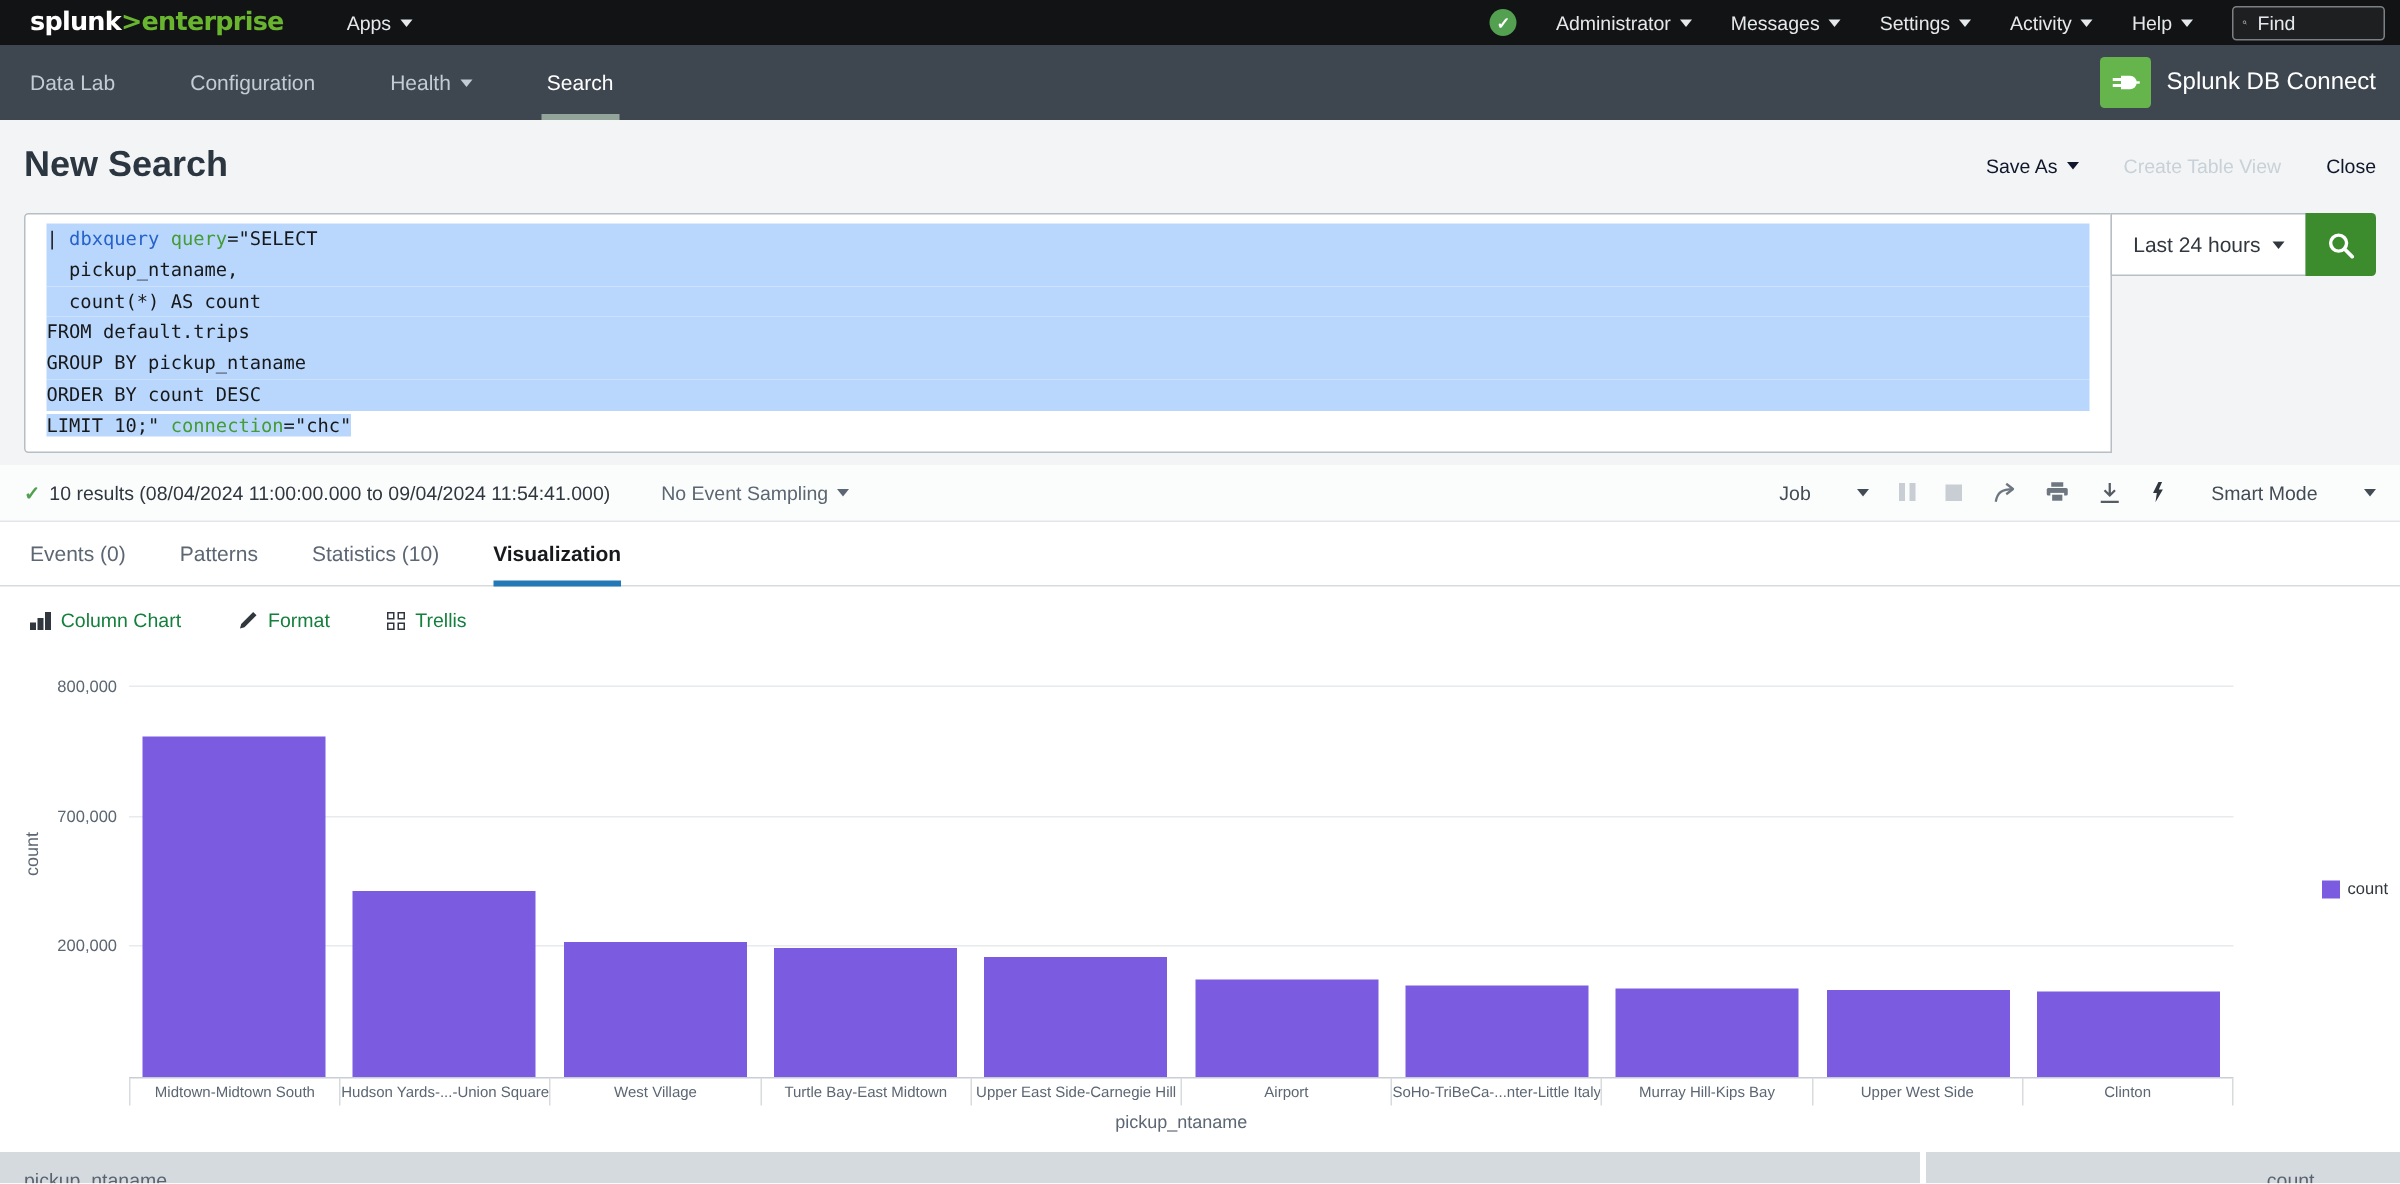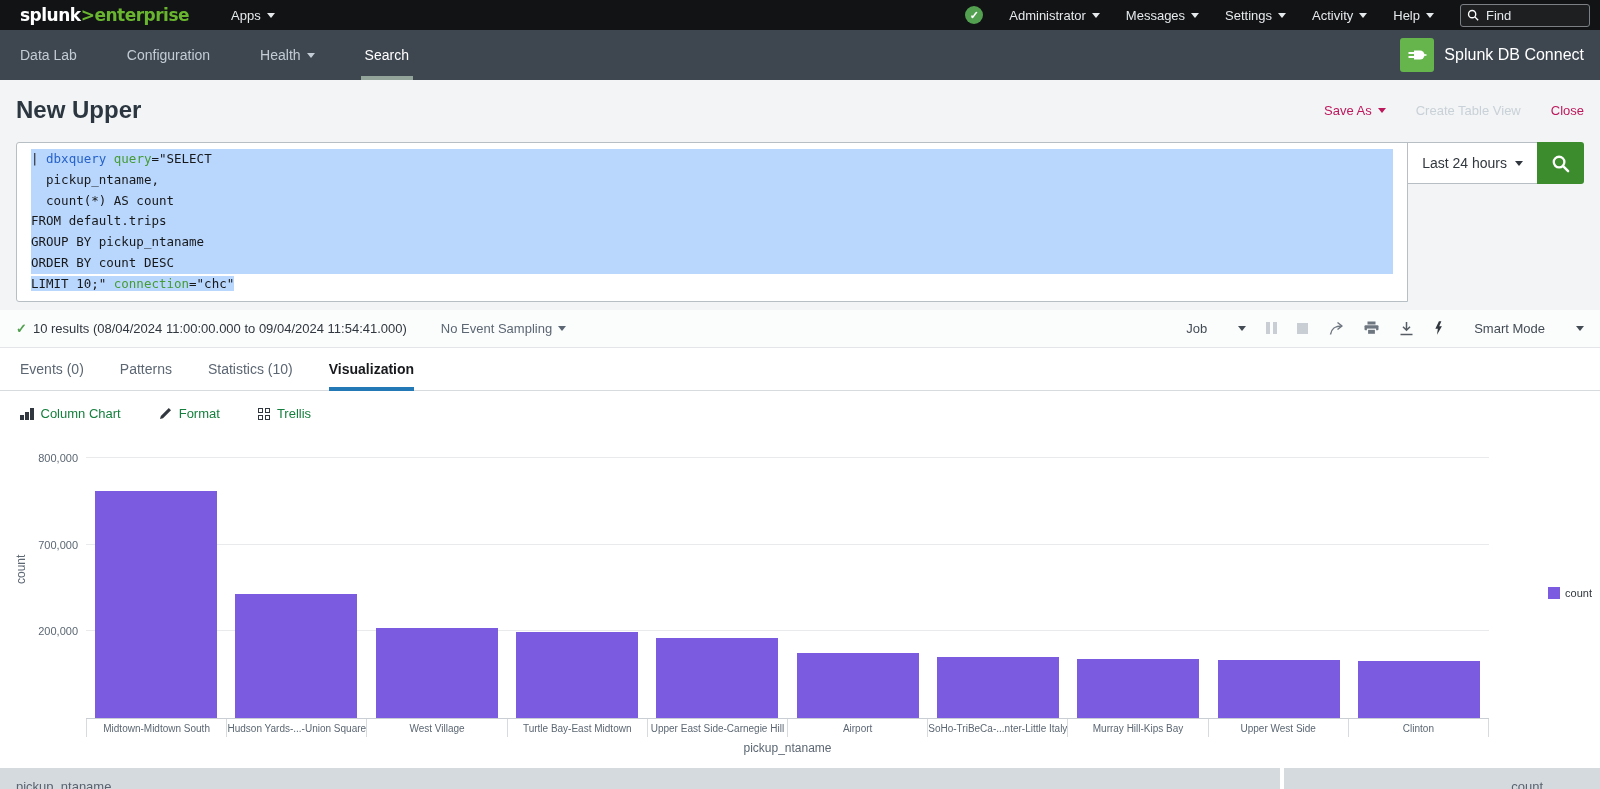--- a/index.html
+++ b/index.html
@@ -11,36 +11,36 @@
   }
   
   .topbar { height:30px; background:#111314; display:flex; align-items:center; padding:0 10px 0 20px; flex:0 0 auto; }
   .logo { font-family:"DejaVu Sans", sans-serif; font-size:17px; font-weight:bold; color:#fff; letter-spacing:-0.5px; cursor:pointer; }
   .logo .logo-rest { color:#69b52f; font-weight:bold; }
   .topbar-item { color:#e6e9ec; font-size:13px; margin-left:42px; display:flex; align-items:center; cursor:pointer; }
   .topbar-right { margin-left:auto; display:flex; align-items:center; gap:26px; }
   .topbar-right .topbar-item { margin-left:0; }
   .caret { width:0; height:0; border-left:4px solid transparent; border-right:4px solid transparent; border-top:5px solid currentColor; display:inline-block; margin-left:6px; }
   .health-badge { width:18px; height:18px; border-radius:50%; background:#53a051; color:#fff; font-size:11px; font-weight:bold; display:flex; align-items:center; justify-content:center; cursor:pointer; }
-  .find-box { display:flex; align-items:center; background:#1d1f21; border:1px solid #7c8085; border-radius:3px; height:23px; width:130px; padding:0 6px; gap:5px; }
+  .find-box { display:flex; align-items:center; background:#1d1f21; border:1px solid #7c8085; border-radius:3px; height:23px; width:102px; padding:0 6px; gap:5px; }
   .find-box input { background:transparent; border:none; outline:none; color:#fff; font-size:13px; width:80px; font-family:"Liberation Sans",sans-serif; }
   .find-box input::placeholder { color:#e6e9ec; opacity:1; }
   
   .appbar { height:50px; background:#3e4650; display:flex; align-items:stretch; padding:0 16px; flex:0 0 auto; }
   .nav-item { color:#c3cbd4; font-size:14px; display:flex; align-items:center; padding:0 4px; margin-right:42px; position:relative; cursor:pointer; }
   .nav-item.active { color:#fff; }
   .nav-item.active::after { content:""; position:absolute; left:0; right:0; bottom:0; height:4px; background:#93a59b; }
   .appbar-right { margin-left:auto; display:flex; align-items:center; gap:10px; }
   .app-icon { width:34px; height:34px; background:#65b54c; border-radius:3px; display:flex; align-items:center; justify-content:center; }
   .app-name { color:#fff; font-size:16px; }
   
   .page-header { height:60px; background:#f2f4f5; display:flex; align-items:center; padding:0 16px; flex:0 0 auto; }
   .page-title { font-size:24px; font-weight:600; color:#2b3640; }
   .header-actions { margin-left:auto; display:flex; align-items:center; gap:30px; font-size:13px; }
-  .hdr-link { color:#be185d; cursor:pointer; display:flex; align-items:center; }
+  .hdr-link { color:#0f172a; cursor:pointer; display:flex; align-items:center; }
   .hdr-link.disabled { color:#c9d1d8; cursor:default; }
   
   .search-section { background:#f2f4f5; padding:2px 16px 8px; flex:0 0 auto; }
   .search-row { display:flex; align-items:flex-start; }
   .query-editor {
     flex:1; background:#fff; border:1px solid #b7bec4; border-radius:3px 0 0 3px;
     font-family:"DejaVu Sans Mono", monospace; font-size:12.5px; color:#17181a;
     padding:6px 14px; min-height:158px; cursor:text;
   }
   .qline { line-height:20.8px; white-space:pre; }
@@ -166,21 +166,21 @@
           <rect x="2.5" y="8" width="6" height="2" fill="#fff"></rect>
           <rect x="2.5" y="12" width="6" height="2" fill="#fff"></rect>
           <path d="M17.5 11 h3" stroke="#fff" stroke-width="1.6"></path>
         </svg>
     </span>
     <span class="app-name">Splunk DB Connect</span>
   </div>
 </nav>
 
 <div class="page-header">
-  <h1 class="page-title" style="margin:0;">New Upper</h1>
+  <h1 class="page-title" style="margin:0;">New Search</h1>
   <div class="header-actions">
     <div class="hdr-link">
         <span>Save As</span>
         <i class="caret"></i>
       </div>
     <div class="hdr-link disabled">
         <span>Create Table View</span>
       </div>
     <div class="hdr-link">
         <span>Close</span>

